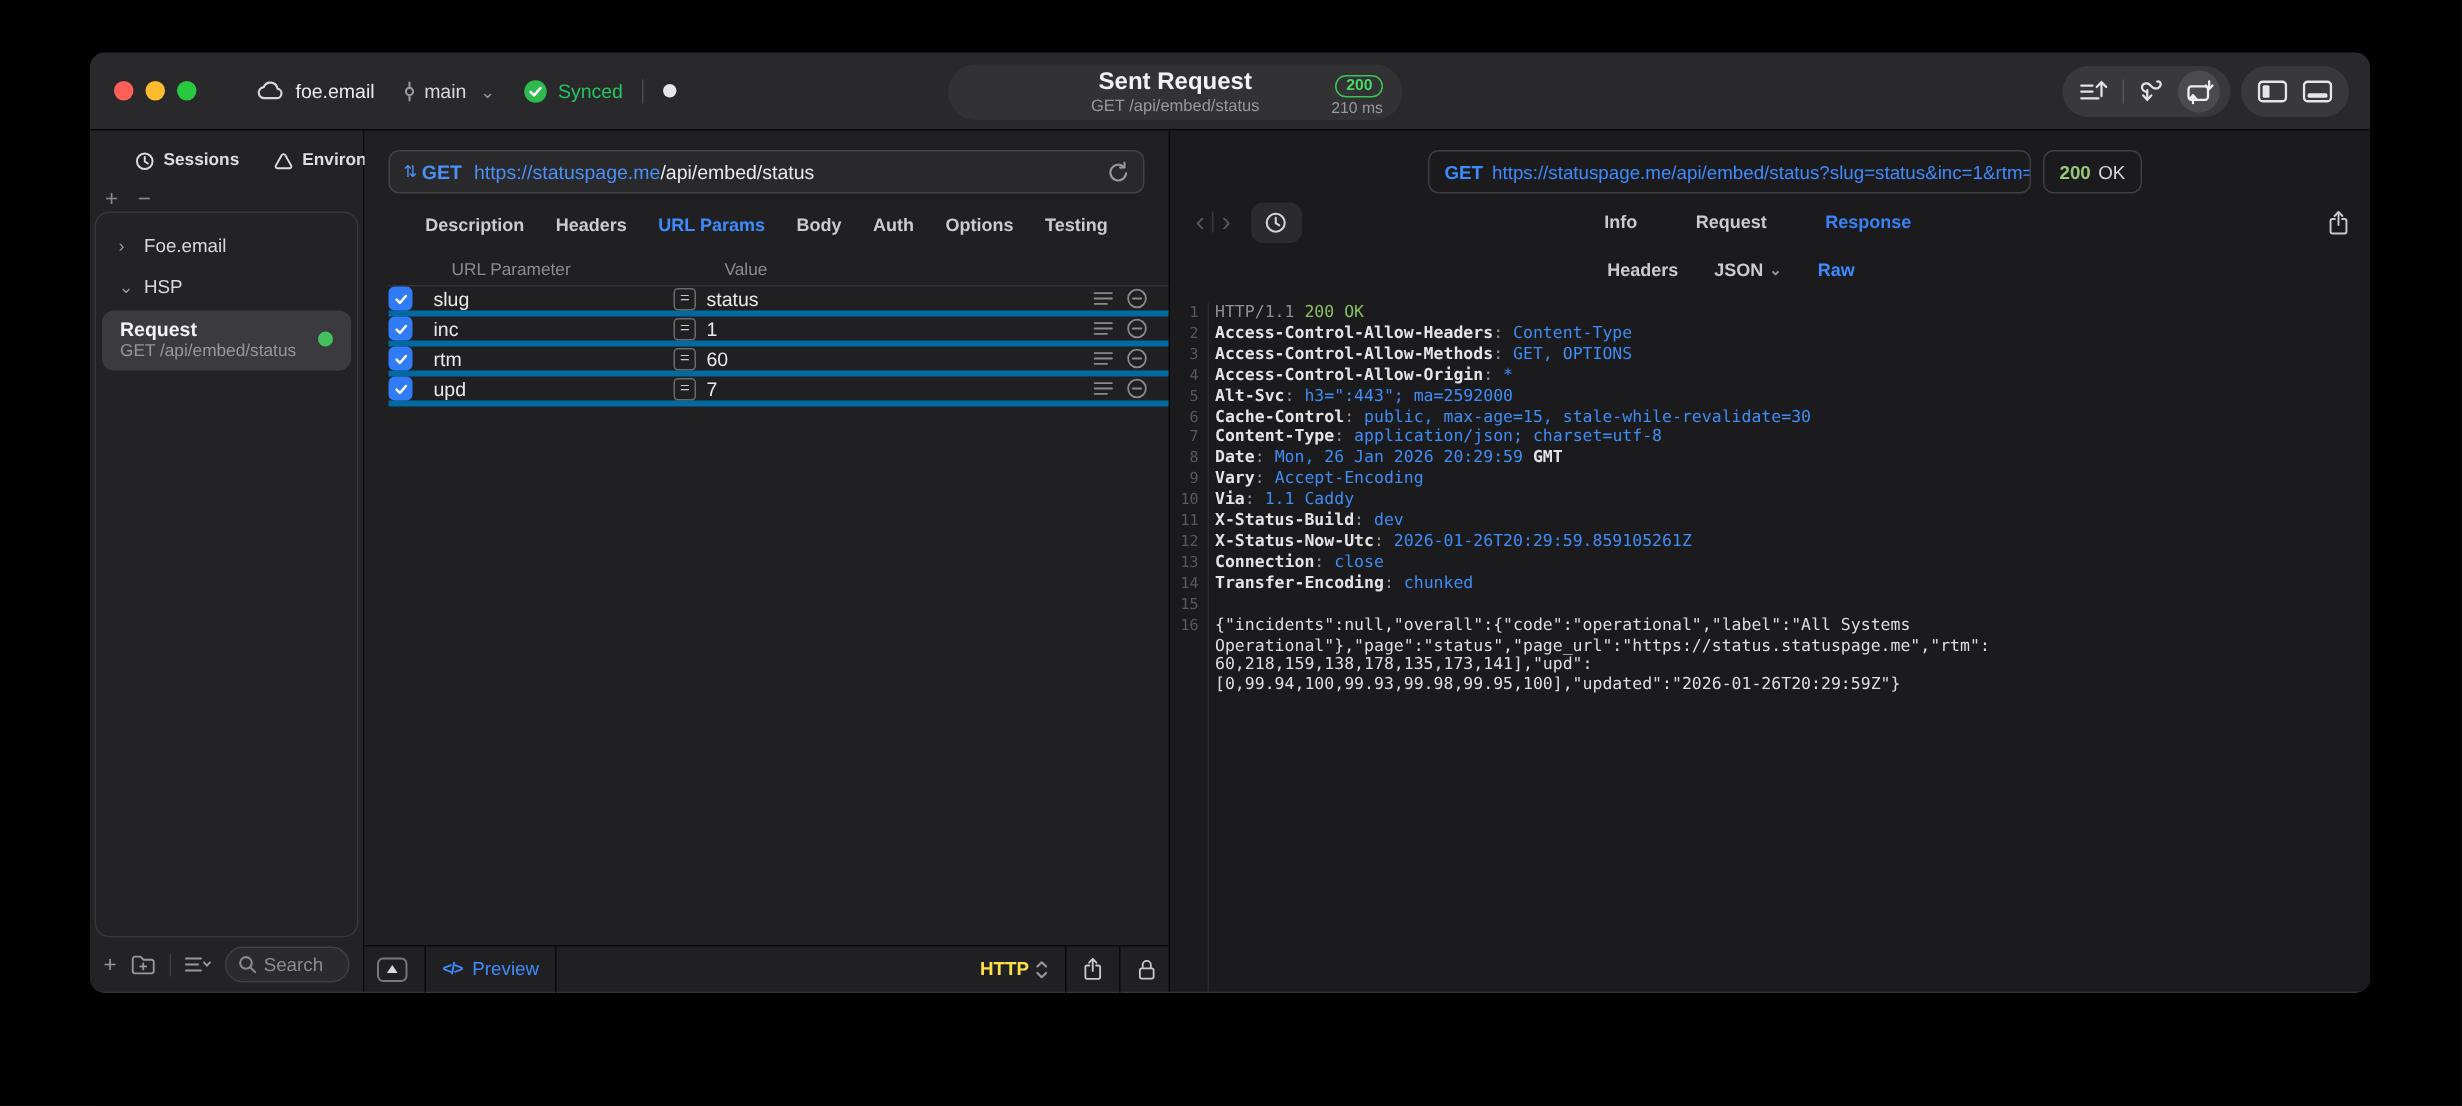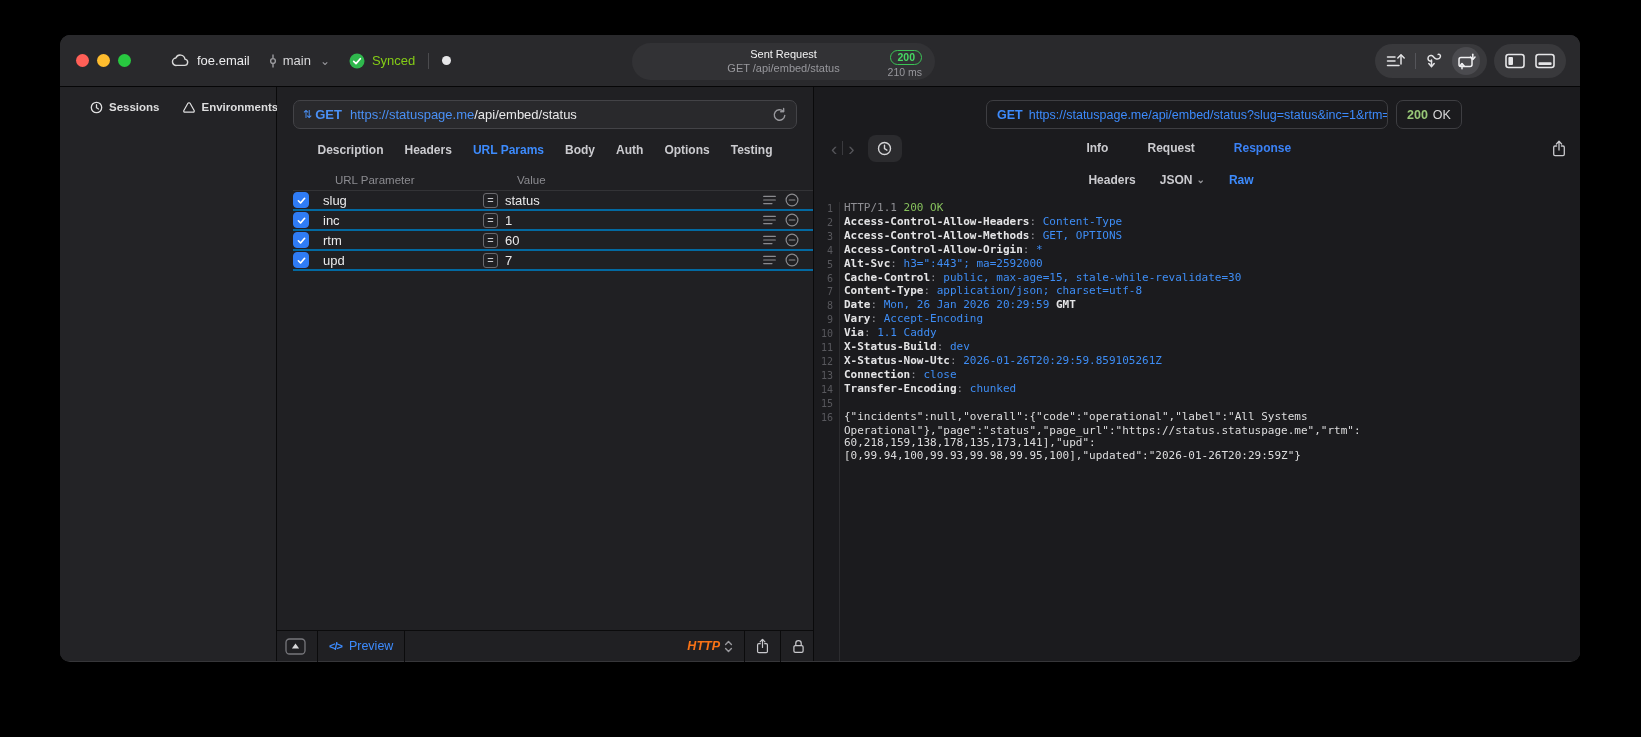--- a/index.html
+++ b/index.html
@@ -7,41 +7,41 @@
   .window { position:absolute; left:60px; top:35px; width:1520px; height:627px; background:#202023; border-radius:10px; overflow:hidden; box-shadow: inset 0 0 0 1px rgba(255,255,255,0.10), 0 18px 50px rgba(0,0,0,0.8); }
 
   
   .titlebar { position:relative; height:52px; background:#29292c; border-bottom:1px solid #060607; display:flex; align-items:center; }
   .traffic { display:flex; gap:8px; margin-left:16px; }
   .tl { width:13px; height:13px; border-radius:50%; }
   .tl.red{background:#ff5f57;} .tl.yellow{background:#febc2e;} .tl.green{background:#28c840;}
   .proj { display:flex; align-items:center; margin-left:40px; gap:7px; }
   .proj .name { font-size:13px; color:#ebebed; font-weight:500; }
   .branch { display:flex; align-items:center; gap:5px; margin-left:18px; color:#d9d9db; font-size:13px; font-weight:500; }
-  .sync { display:flex; align-items:center; gap:7px; margin-left:20px; color:#84cc16; font-size:13px; font-weight:500; }
+  .sync { display:flex; align-items:center; gap:7px; margin-left:20px; color:#22c55e; font-size:13px; font-weight:500; }
   .tb-div { width:1px; height:16px; background:#4b4b4e; margin:0 13px; }
   .dot-unsaved { width:9px; height:9px; border-radius:50%; background:#e6e6e8; }
   .center-pill { position:absolute; left:572px; top:8px; width:303px; height:37px; background:#323235; border-radius:19px; display:flex; align-items:center; justify-content:center; }
   .cp-text { text-align:center; line-height:1.25; }
-  .cp-title { font-size:11px; font-weight:400; color:#f2f2f3; }
+  .cp-title { font-size:16px; font-weight:700; color:#f2f2f3; }
   .cp-sub { font-size:11px; color:#98989d; }
   .cp-status { position:absolute; right:13px; top:4px; text-align:right; }
   .cp-badge { display:inline-block; font-size:10.5px; font-weight:700; color:#46d964; border:1.2px solid #3bc456; border-radius:8px; padding:0 6px; line-height:13px; }
   .cp-ms { font-size:10.5px; color:#98989d; margin-top:1px; }
   .tb-actions { position:absolute; right:14px; top:9px; display:flex; gap:7px; }
   .act-pill { background:#39393c; border-radius:17px; height:34px; display:flex; align-items:center; padding:0 11px; gap:10px; }
   .act-div { width:1px; height:16px; background:#55555a; }
   .act-circle { width:28px; height:28px; border-radius:50%; background:#4b4b4f; display:flex; align-items:center; justify-content:center; margin:0 -4px; }
   .icon-btn { display:flex; align-items:center; justify-content:center; }
 
   
   .content { display:flex; height:574px; }
 
   
-  .sidebar { width:217px; background:#232326; border-right:1px solid #0a0a0b; display:flex; flex-direction:row; }
+  .sidebar { width:183px; background:#232326; border-right:1px solid #0a0a0b; display:flex; flex-direction:column; }
   .sb-tabs { height:32px; margin-top:4px; display:flex; align-items:center; padding-left:30px; gap:22px; }
   .sb-tab { display:flex; align-items:center; gap:6px; font-size:11.5px; font-weight:700; color:#dededf; }
   .sb-pm { height:18px; display:flex; align-items:center; gap:13px; padding-left:10px; color:#8a8a8e; font-size:15px; }
   .sb-panel { flex:1; margin:0 3px; border:1px solid #37373a; border-radius:10px; padding-top:8px; overflow:hidden; min-height:0; }
   .tree-row { height:27px; display:flex; align-items:center; padding-left:15px; gap:8px; font-size:12.5px; font-weight:500; color:#d8d8da; }
   .chev { color:#98989d; font-size:12px; width:9px; display:inline-block; }
   .req-card { margin:3px 4px; background:#3b3b3f; border-radius:8px; padding:5px 12px 7px; position:relative; }
   .req-name { font-size:13px; font-weight:700; color:#f3f3f4; }
   .req-detail { font-size:11.5px; color:#96969b; margin-top:1px; }
   .req-dot { position:absolute; right:12px; top:14px; width:10px; height:10px; border-radius:50%; background:#43c15c; }
@@ -60,36 +60,36 @@
   .url-host { color:#4a90f5; }
   .url-path { color:#e9e9ea; }
   .refresh { margin-left:auto; }
   .m-tabs { height:41px; display:flex; align-items:center; justify-content:center; gap:21px; }
   .m-tab { font-size:12px; font-weight:700; color:#cbcbcf; }
   .m-tab.active { color:#3d8bfd; }
   .p-head { height:20px; display:flex; align-items:center; padding:0 14px 0 18px; color:#8b8b90; font-size:11.5px; }
   .ph-name { margin-left:40px; width:160px; }
   .ph-value { margin-left:22px; }
   .p-rows { border-top:1px solid #333336; margin:0 0 0 16px; }
-  .p-row { height:20px; display:flex; align-items:center; border-bottom:2px solid #0369a1; padding-right:14px; }
+  .p-row { height:20px; display:flex; align-items:center; border-bottom:4px solid #0369a1; padding-right:14px; }
   .p-check { width:16px; height:16px; border-radius:4px; border:1px solid #5c5c60; flex:none; display:flex; align-items:center; justify-content:center; }
   .p-check.checked { background:#2f7cf6; border-color:#2f7cf6; }
   .p-name { margin-left:14px; width:160px; font-size:13px; color:#e9e9ea; }
   .eq-box { width:15px; height:15px; border:1.2px solid #6a6a6f; border-radius:3px; color:#c9c9cd; font-size:11px; line-height:13px; text-align:center; flex:none; }
   .p-value { margin-left:7px; flex:1; font-size:13px; color:#e9e9ea; }
   .p-icons { display:flex; align-items:center; gap:9px; }
   .p-add { height:22px; display:flex; align-items:center; margin-left:16px; color:#6f6f74; font-size:13px; }
   .pa-name { margin-left:30px; width:167px; }
   .m-spacer { flex:1; }
   .m-bottom { height:31px; border-top:1px solid #0b0b0c; display:flex; align-items:center; padding:0 0 0 8px; gap:0; }
   .mb-vdiv { width:1px; height:31px; background:#0b0b0c; margin:0 11px; }
   .preview { display:flex; align-items:center; gap:7px; color:#3d8bfd; }
   .code-glyph { font-size:11px; font-weight:700; letter-spacing:-1px; }
   .preview-label { font-size:12.5px; font-weight:500; }
-  .proto { margin-left:auto; display:flex; align-items:center; gap:4px; color:#f97316; font-size:12.5px; font-weight:600;font-style:italic; }
+  .proto { margin-left:auto; display:flex; align-items:center; gap:4px; color:#fde047; font-size:12.5px; font-weight:600; }
 
   
   .right { flex:1; background:#1b1b1e; display:flex; flex-direction:column; }
   .r-top { margin:13px 14px 0 172px; display:flex; gap:8px; height:29px; }
   .r-url { width:402px; border:1px solid #3e3e42; border-radius:7px; display:flex; align-items:center; padding:0 10px; font-size:12.5px; color:#3d8bfd; white-space:nowrap; overflow:hidden; }
   .r-url .m { font-weight:700; margin-right:6px; }
   .r-status { border:1px solid #3e3e42; border-radius:7px; display:flex; align-items:center; padding:0 10px; gap:5px; font-size:12.5px; }
   .r-status .code { color:#98c878; font-weight:700; }
   .r-status .txt { color:#d6d6d8; }
   .r-nav { height:38px; display:flex; align-items:center; padding:0 14px; position:relative; }

